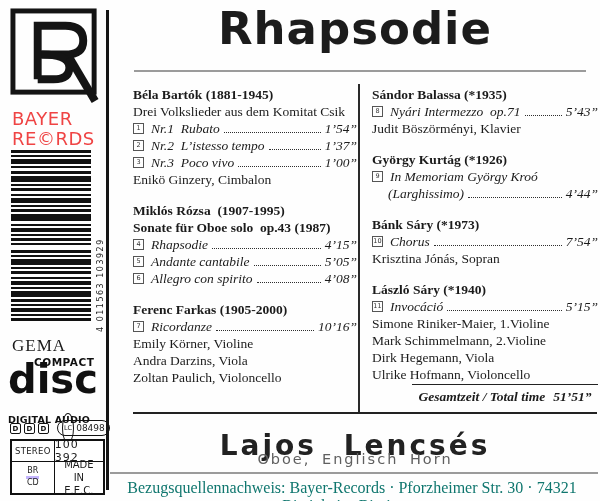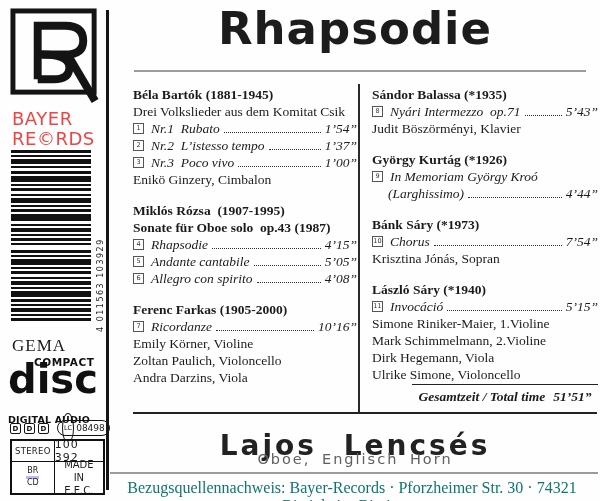--- a/index.html
+++ b/index.html
@@ -242,22 +242,22 @@
       </div>
       <div class="section">
         <div class="composer">Ferenc Farkas (1905-2000)</div>
         <div class="track-row">
           <span class="tno">7</span>
           <span class="ttitle">Ricordanze</span>
           <span class="leader"></span>
           <span class="ttime">10’16”</span>
         </div>
         <div class="performer">Emily Körner, Violine</div>
+        <div class="performer">Andra Darzins, Viola</div>
         <div class="performer">Zoltan Paulich, Violoncello</div>
-        <div class="performer">Andra Darzins, Viola</div>
       </div>
     </div>
   <div class="col" id="right-col">
       <div class="section">
         <div class="composer">Sándor Balassa (*1935)</div>
         <div class="track-row">
           <span class="tno">8</span>
           <span class="ttitle">Nyári Intermezzo&nbsp; op.71</span>
           <span class="leader"></span>
           <span class="ttime">5’43”</span>
@@ -290,21 +290,21 @@
         <div class="composer">László Sáry (*1940)</div>
         <div class="track-row">
           <span class="tno">11</span>
           <span class="ttitle">Invocáció</span>
           <span class="leader"></span>
           <span class="ttime">5’15”</span>
         </div>
         <div class="performer">Simone Riniker-Maier, 1.Violine</div>
         <div class="performer">Mark Schimmelmann, 2.Violine</div>
         <div class="performer">Dirk Hegemann, Viola</div>
-        <div class="performer">Ulrike Simone, Violoncello</div>
+        <div class="performer">Ulrike Hofmann, Violoncello</div>
       </div>
     </div>
   <div class="vdiv2"></div>
 
   <div class="total-block">
     <span>Gesamtzeit / Total time</span><span class="time">51’51”</span>
   </div>
 
   <div class="footer-rule"></div>
   <div class="artist">Lajos Lencsés</div>

